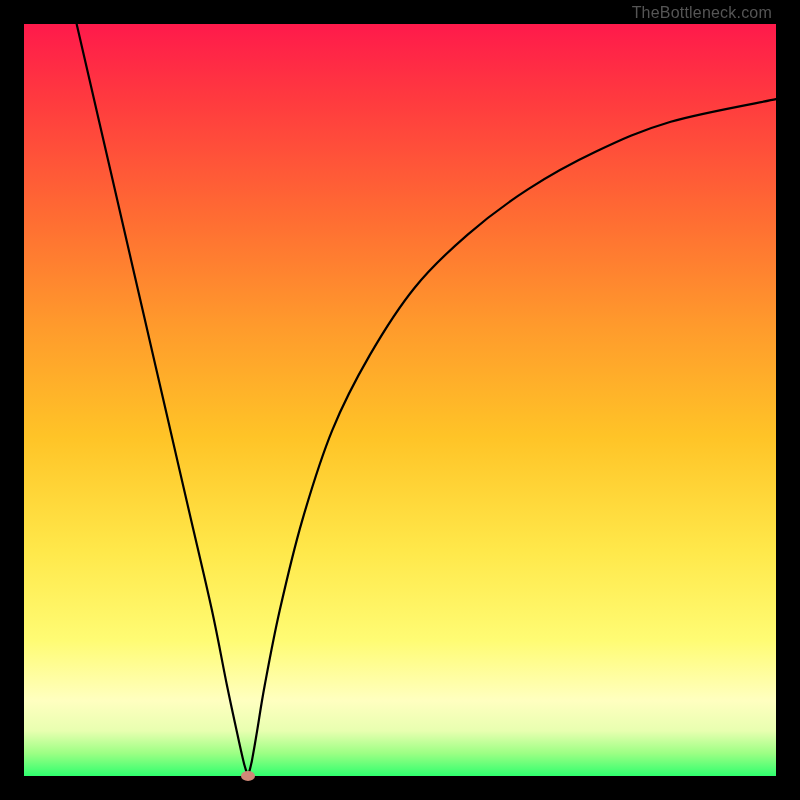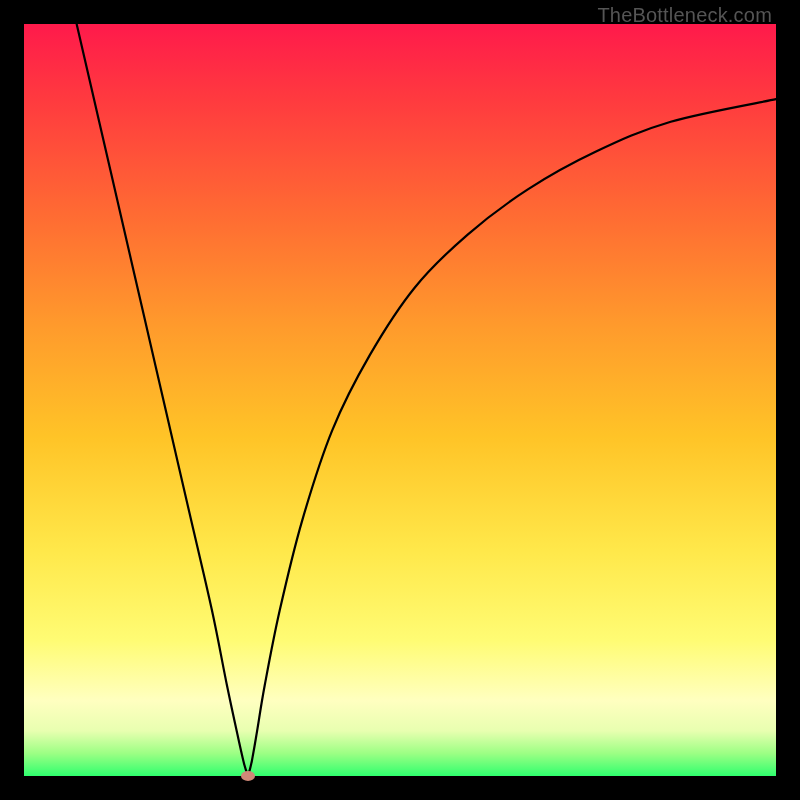--- a/index.html
+++ b/index.html
@@ -29,21 +29,21 @@
       #e8ffb0 94%,
       #9cff84 97%,
       #2fff6e 100%
     );
   }
   .watermark {
     position: absolute;
     top: 4px;
     right: 28px;
     color: #555;
-    font-size: 20px;
+    font-size: 16px;
     font-weight: 500;
     letter-spacing: 0.2px;
   }
   svg.curve {
     position: absolute;
     left: 24px;
     top: 24px;
     width: 752px;
     height: 752px;
     overflow: visible;

